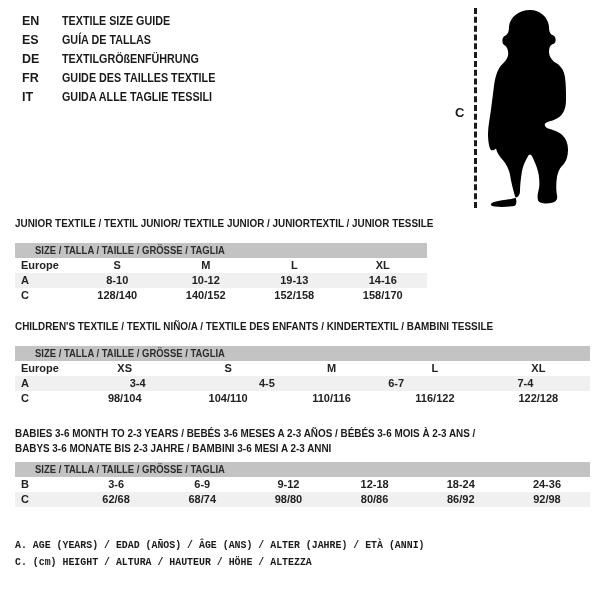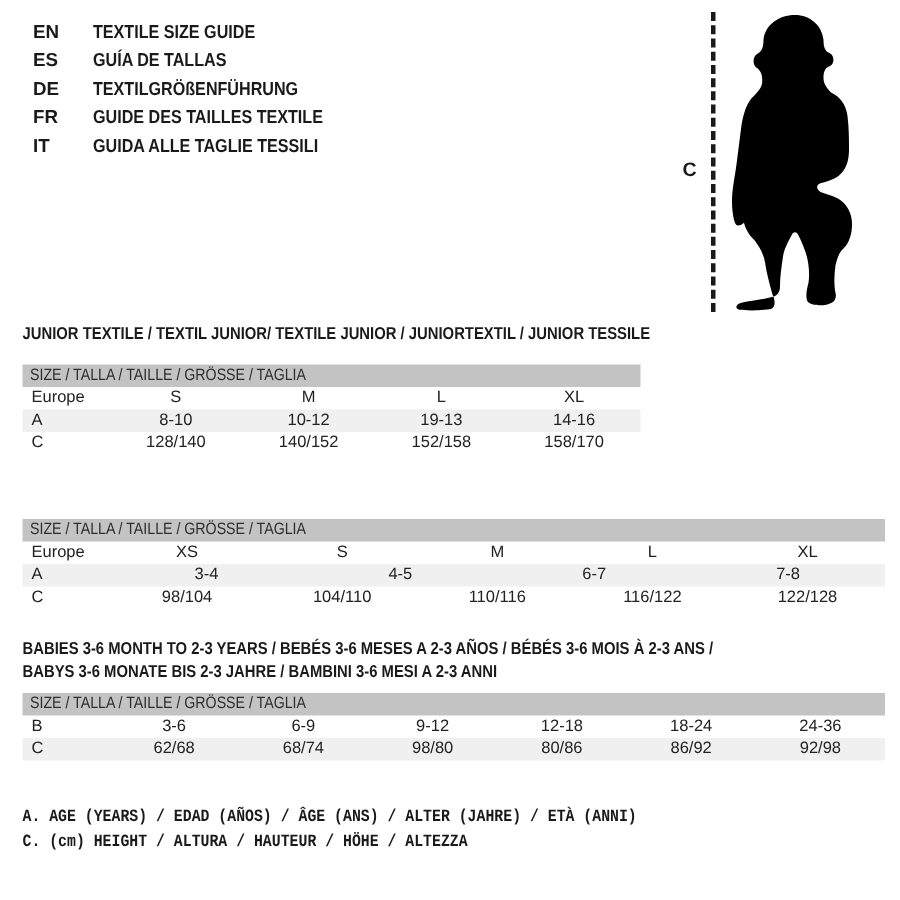--- a/index.html
+++ b/index.html
@@ -16,22 +16,22 @@
   
   .measure-line{position:absolute;left:474px;top:8px;height:200px;width:0;border-left:3px dashed #1a1a1a;}
   .measure-label{position:absolute;left:455px;top:105px;font-size:13px;font-weight:700;}
   .baby{position:absolute;left:487px;top:8px;width:92px;height:200px;}
 
   
   .sec-title{position:absolute;left:15px;font-size:11.5px;font-weight:700;line-height:15px;white-space:nowrap;}
 
   
   .table{position:absolute;left:15px;}
-  .size-bar{height:15px;line-height:15px;background:#c3c3c3;color:#2d2d2d;font-size:11px;font-weight:400;padding-left:5px;}
-  .trow{display:flex;height:15px;line-height:15px;font-size:11px;font-weight:400;color:#222;}
+  .size-bar{height:15px;line-height:15px;background:#c3c3c3;color:#2d2d2d;font-size:11px;font-weight:700;padding-left:20px;}
+  .trow{display:flex;height:15px;line-height:15px;font-size:11px;font-weight:700;color:#222;}
   .trow.shaded{background:#f0f0f0;}
   .tlabel{flex:0 0 52px;padding-left:6px;text-align:left;}
   .tcell{flex:1;text-align:center;}
 
   
   .legend{position:absolute;left:15px;top:536px;font-family:Liberation Mono, monospace;}
   .legend-line{height:17px;line-height:17px;font-size:11.5px;font-weight:700;white-space:nowrap;}
 </style>
 </head>
 <body>
@@ -101,38 +101,41 @@
     </div>
     <div class="trow">
       <span class="tlabel">C</span>
       <span class="tcell">128/140</span>
       <span class="tcell">140/152</span>
       <span class="tcell">152/158</span>
       <span class="tcell">158/170</span>
     </div>
   </div>
 
+  <div class="sec-title" style="top:319px">
+    <span class="cond">CHILDREN'S TEXTILE / TEXTIL NIÑO/A / TEXTILE DES ENFANTS / KINDERTEXTIL / BAMBINI TESSILE</span>
+  </div>
   <div class="table" style="top:346px;width:575px">
     <div class="size-bar">
       <span class="cond">SIZE / TALLA / TAILLE / GRÖSSE / TAGLIA</span>
     </div>
     <div class="trow">
       <span class="tlabel">Europe</span>
       <span class="tcell">XS</span>
       <span class="tcell">S</span>
       <span class="tcell">M</span>
       <span class="tcell">L</span>
       <span class="tcell">XL</span>
     </div>
     <div class="trow shaded">
       <span class="tlabel">A</span>
       <span class="tcell">3-4</span>
       <span class="tcell">4-5</span>
       <span class="tcell">6-7</span>
-      <span class="tcell">7-8</span>
+      <span class="tcell">7-4</span>
     </div>
     <div class="trow">
       <span class="tlabel">C</span>
       <span class="tcell">98/104</span>
       <span class="tcell">104/110</span>
       <span class="tcell">110/116</span>
       <span class="tcell">116/122</span>
       <span class="tcell">122/128</span>
     </div>
   </div>

